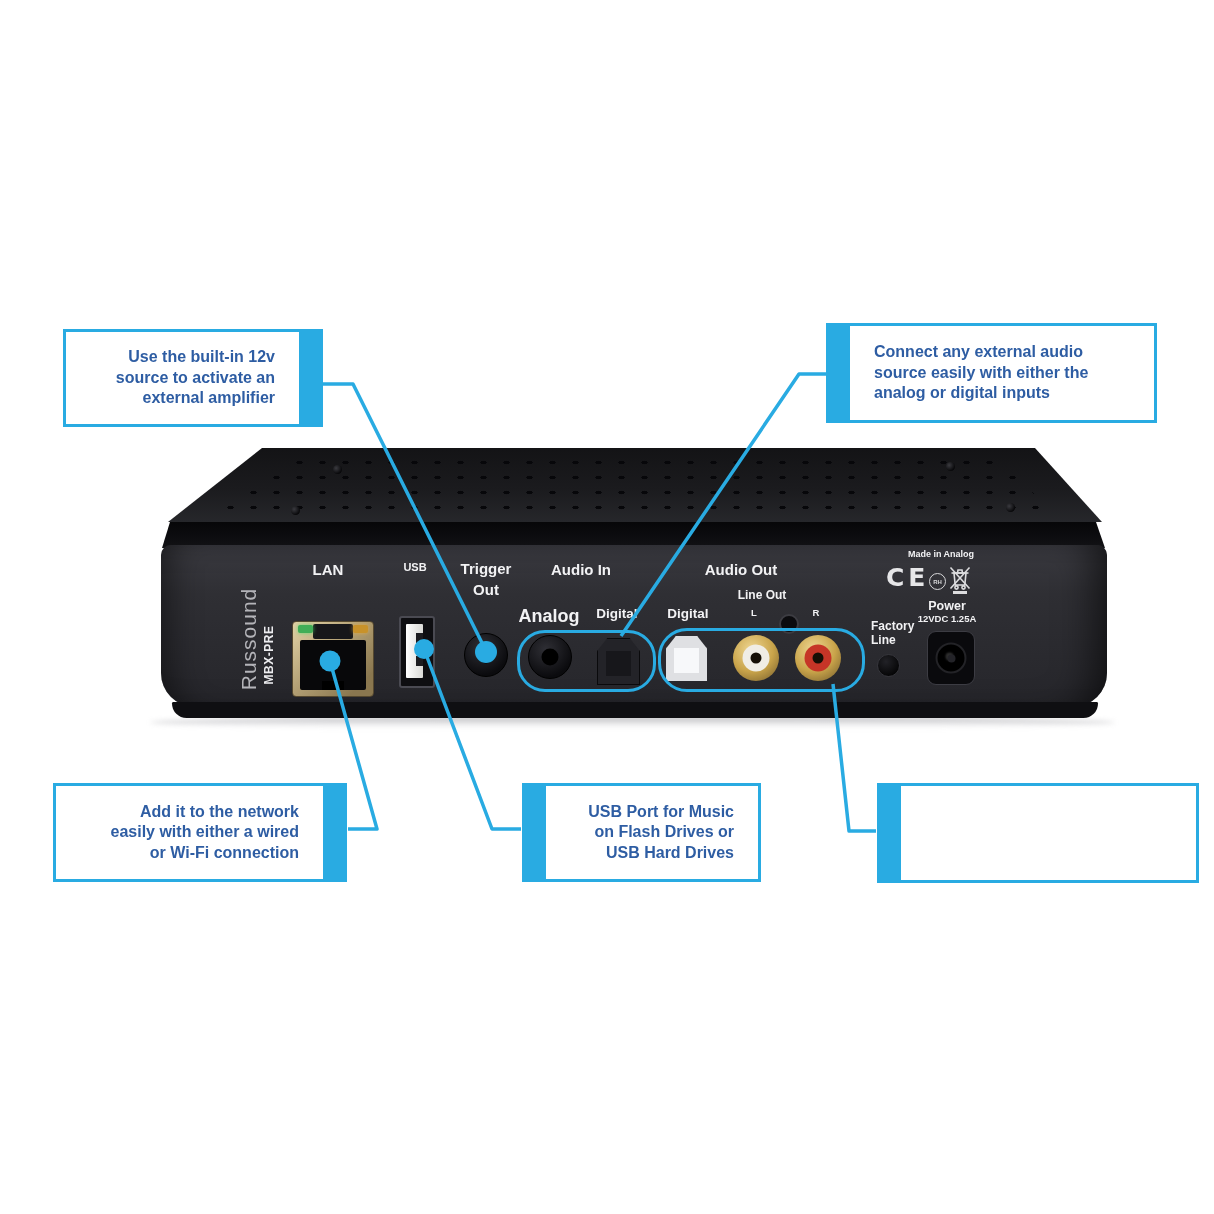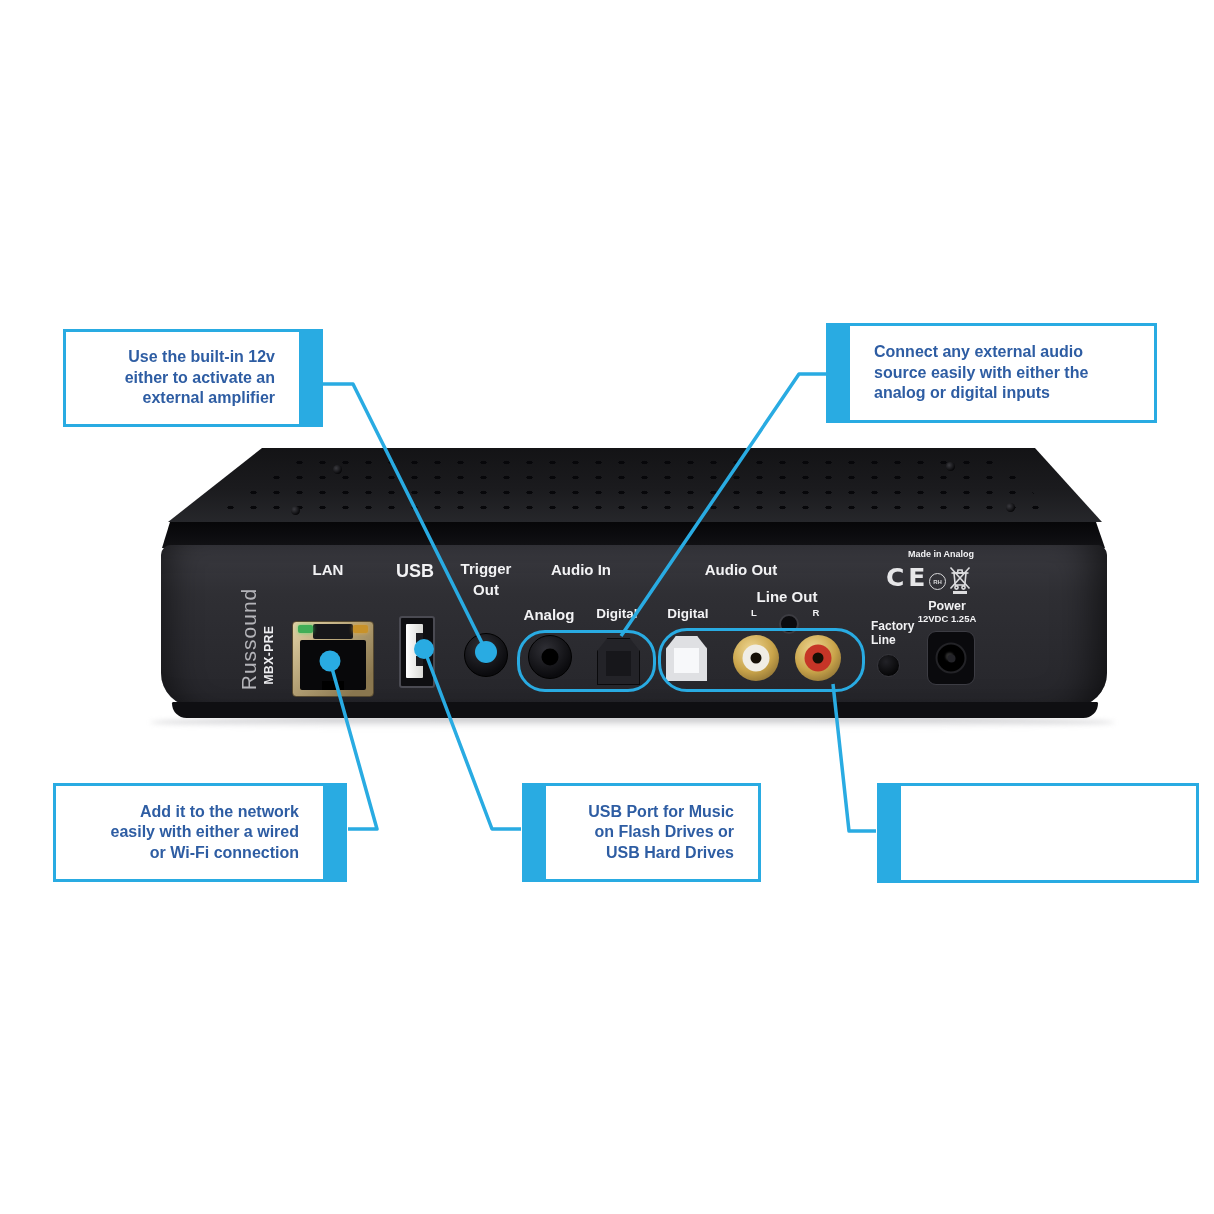--- a/index.html
+++ b/index.html
@@ -126,29 +126,29 @@
     <div class="screw" style="left:856px;top:63px"></div>
   </div>
   <div class="bevel"></div>
   <div class="front"></div>
   <div class="lip"></div>
 
   <div class="brand">Russound</div>
   <div class="model">MBX-PRE</div>
 
   <span class="plbl" style="left:328px;top:562px;font-size:15px">LAN</span>
-  <span class="plbl" style="left:415px;top:562px;font-size:18px">USB</span>
+  <span class="plbl" style="left:415px;top:562px;font-size:11px">USB</span>
   <span class="plbl" style="left:486px;top:561px;font-size:15px">Trigger</span>
   <span class="plbl" style="left:486px;top:582px;font-size:15px">Out</span>
   <span class="plbl" style="left:581px;top:562px;font-size:15px">Audio In</span>
-  <span class="plbl" style="left:549px;top:607px;font-size:15px">Analog</span>
+  <span class="plbl" style="left:549px;top:607px;font-size:18px">Analog</span>
   <span class="plbl" style="left:617px;top:607px;font-size:13.5px">Digital</span>
   <span class="plbl" style="left:741px;top:562px;font-size:15px">Audio Out</span>
   <span class="plbl" style="left:688px;top:607px;font-size:13.5px">Digital</span>
-  <span class="plbl" style="left:787px;top:589px;font-size:15px">Line Out</span>
+  <span class="plbl" style="left:762px;top:589px;font-size:12px">Line Out</span>
   <span class="plbl" style="left:754px;top:608px;font-size:9.5px">L</span>
   <span class="plbl" style="left:816px;top:608px;font-size:9.5px">R</span>
   <span class="plbl la" style="left:871px;top:620px;font-size:12px;font-weight:600">Factory</span>
   <span class="plbl la" style="left:871px;top:634px;font-size:12px;font-weight:600">Line</span>
   <span class="plbl" style="left:941px;top:550px;font-size:9px">Made in Analog</span>
   <span class="plbl" style="left:947px;top:600px;font-size:12.5px">Power</span>
   <span class="plbl" style="left:947px;top:614px;font-size:9.5px">12VDC 1.25A</span>
 
   <span class="ce-text">CE</span>
   <span class="rohs">RH</span>
@@ -224,21 +224,21 @@
     <path d="M424,649 L492,829 L521,829"></path>
     <path d="M833,684 L849,831 L876,831"></path>
     <circle cx="330" cy="661" r="10.5"></circle>
     <circle cx="424" cy="649" r="10"></circle>
     <circle cx="486" cy="652" r="11"></circle>
   </svg>
 
   <div class="callout" style="left:63px;top:329px;width:260px;height:98px">
     <div class="txt align-r">
       <div>Use the built-in 12v</div>
-      <div>either to activate an</div>
+      <div>source to activate an</div>
       <div>external amplifier</div>
     </div>
     <div class="bar"></div>
   </div>
 
   <div class="callout" style="left:826px;top:323px;width:331px;height:100px">
     <div class="bar"></div>
     <div class="txt align-l">
       <div>Connect any external audio</div>
       <div>source easily with either the</div>

